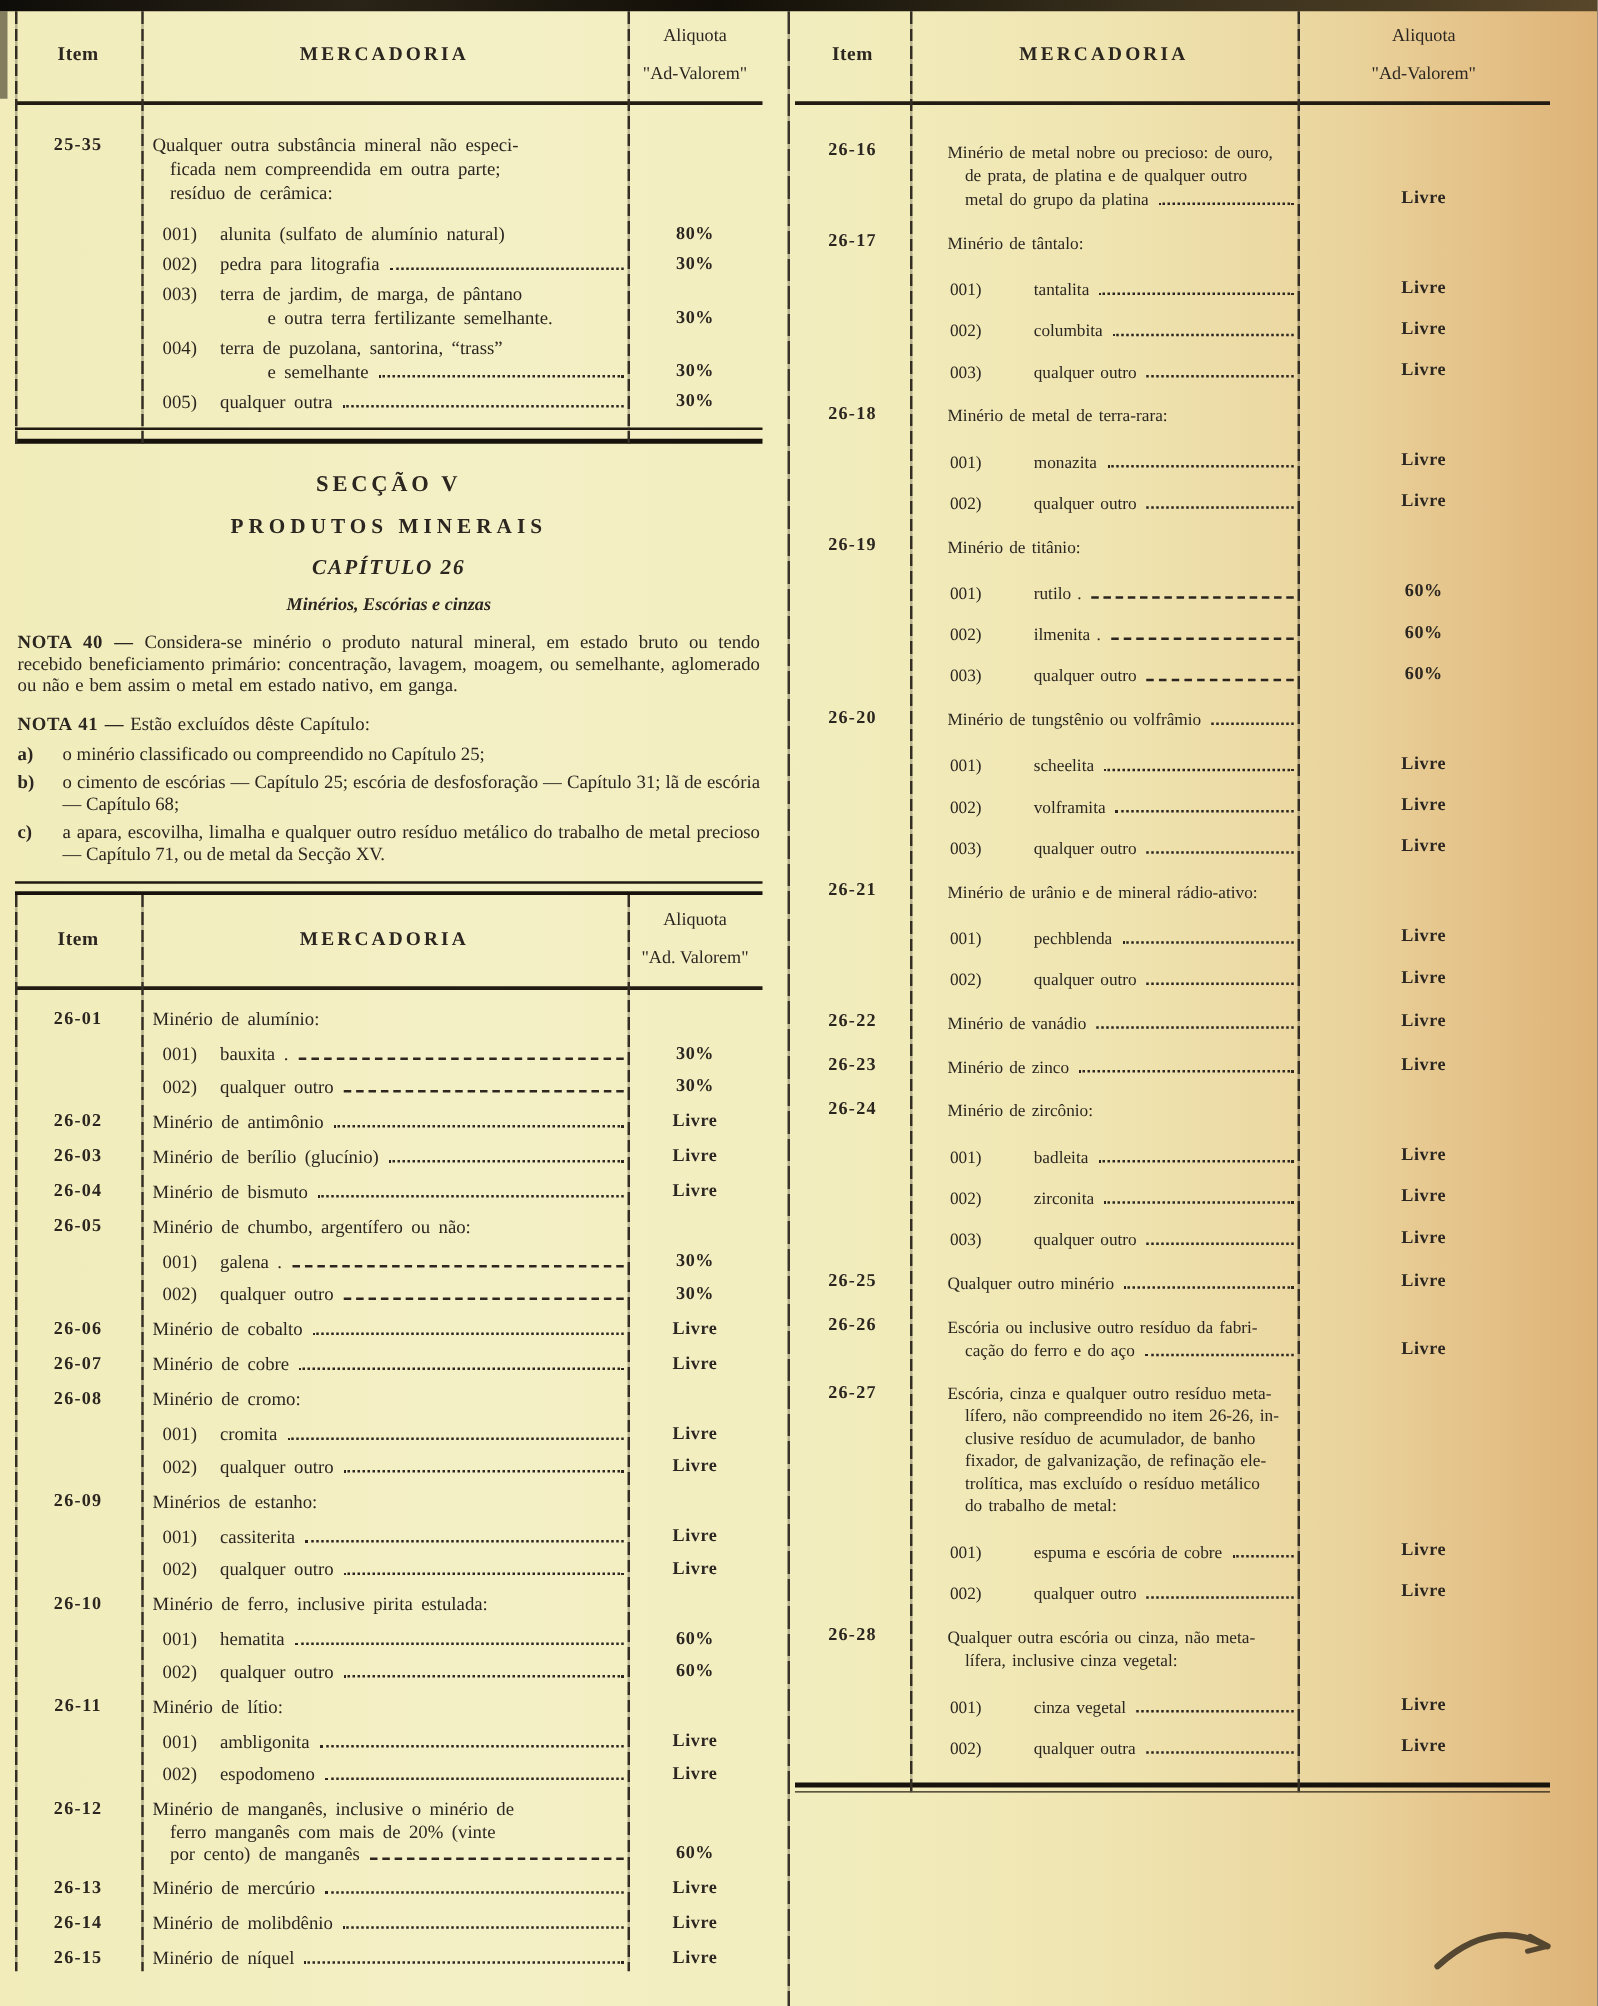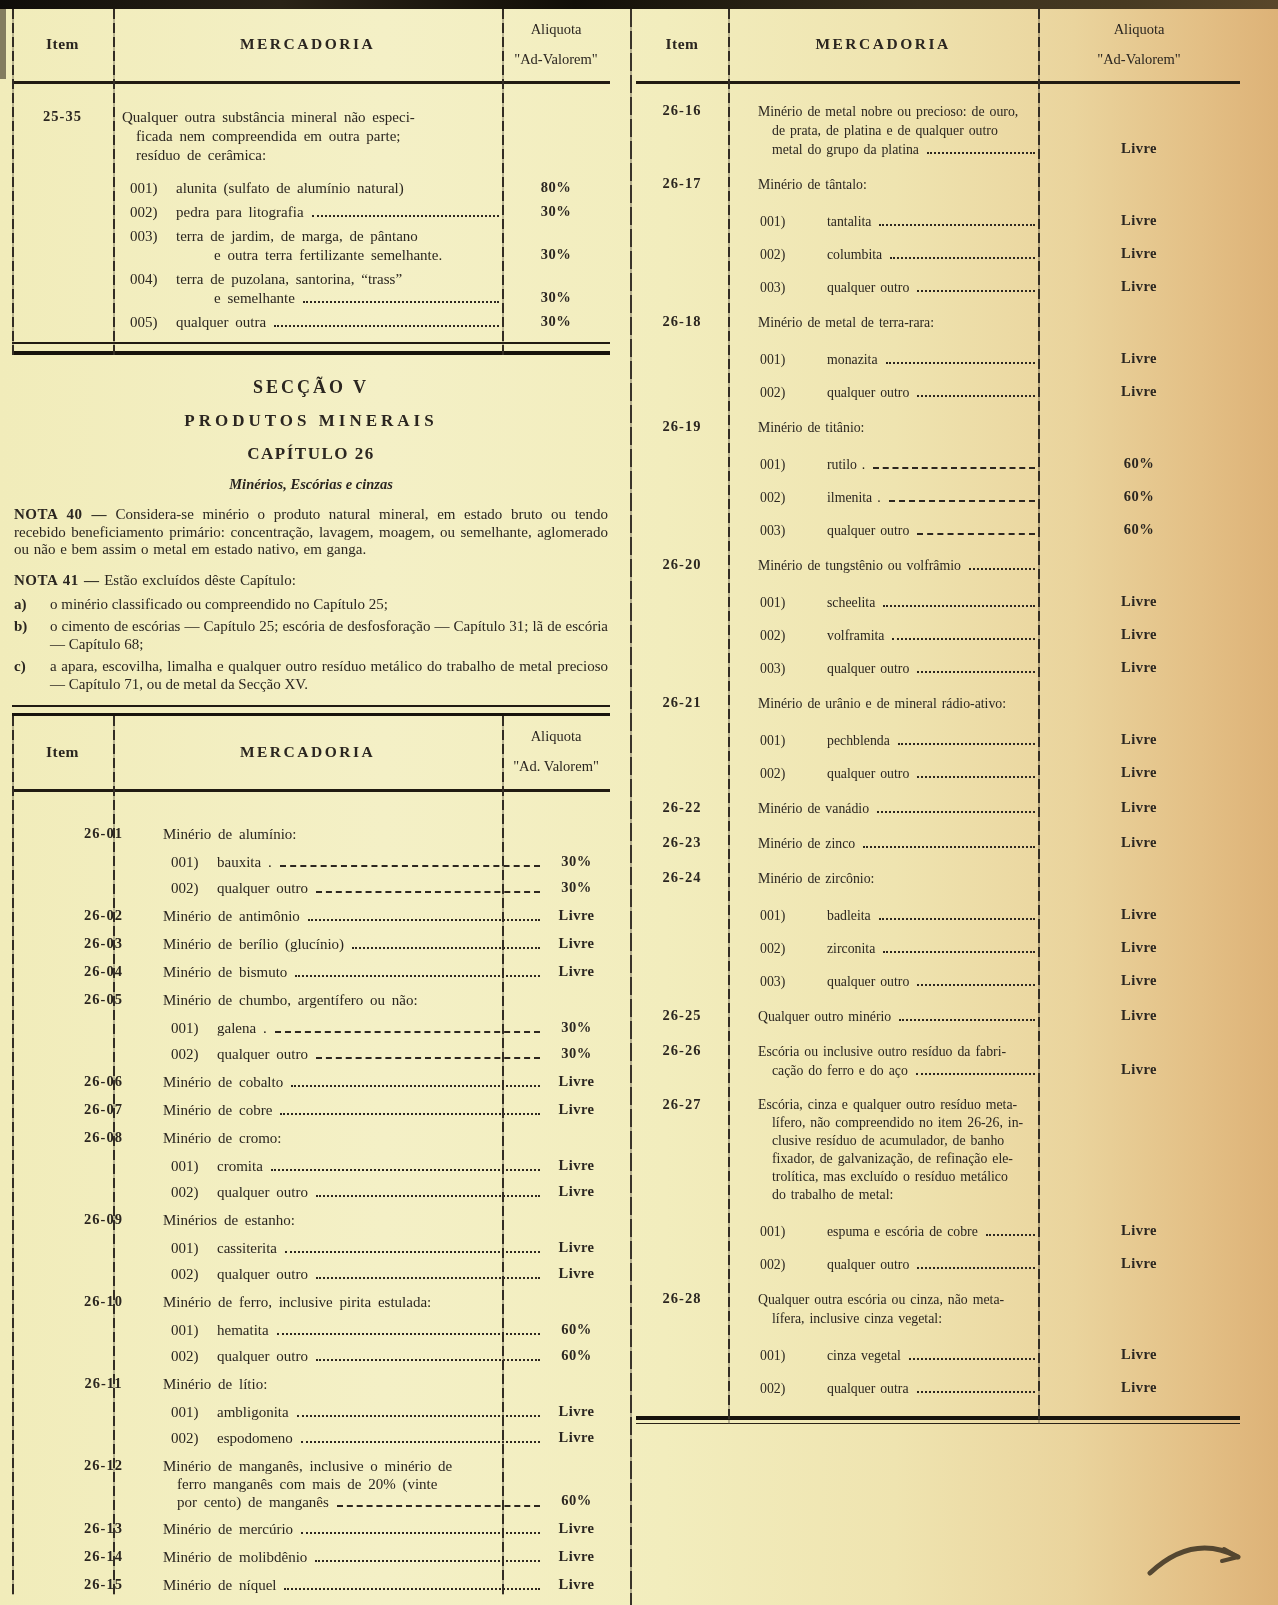--- a/index.html
+++ b/index.html
@@ -53,35 +53,35 @@
 
   .t1 .tbody{padding-top:8px;}
   .t1 .main{margin-top:16px;}
   .t1 .sub{margin-top:5px;}
   .t1 .sub.first{margin-top:14px;}
   .t1close{margin-top:10px;height:7px;border-top:2px solid #211b12;border-bottom:4px solid #17130c;}
 
   .section{padding:14px 2px 0;}
   .sec-title{text-align:center;font-weight:bold;font-size:18px;letter-spacing:3px;margin-top:8px;}
   .sec-produtos{text-align:center;font-weight:bold;font-size:17px;letter-spacing:4px;margin-top:13px;}
-  .sec-capitulo{text-align:center;font-weight:bold;font-size:17px;letter-spacing:1.5px;margin-top:13px;}
+  .sec-capitulo{text-align:center;font-weight:bold;font-style:italic;font-size:17px;letter-spacing:1.5px;margin-top:13px;}
   .sec-sub{text-align:center;font-weight:bold;font-style:italic;font-size:14.5px;margin-top:12px;}
   .nota{font-size:15px;line-height:17.5px;text-align:justify;margin-top:13px;word-spacing:1px;}
   .nota b{letter-spacing:.5px;}
   .excl{display:grid;grid-template-columns:36px 1fr;margin-top:4px;font-size:15px;line-height:18px;text-align:justify;}
   .excl .lt{font-weight:bold;}
 
   .t2top{height:6px;border-top:2px solid #211b12;border-bottom:3px solid #17130c;margin-top:12px;}
-  .t2 .tbody{padding-top:24px;margin-left:41px;}
+  .t2 .tbody{padding-top:6px;}
   .t2 .main{margin-top:9px;}
   .t2 .sub{margin-top:7px;}
   .t2 .sub.first{margin-top:10px;}
   .t2 .cell-desc{line-height:18px;}
 
-  .tr .tbody{padding-top:2px;}
+  .tr .tbody{padding-top:12px;}
   .tr .main{margin-top:16px;}
   .tr .sub{margin-top:14px;}
   .tr .sub.first{margin-top:18px;}
   .rrule{margin-top:18px;height:3px;border-top:4px solid #17130c;border-bottom:1px solid #2b2317;}
 
   .arrow-mark{position:absolute;right:28px;bottom:26px;opacity:.85;}
 </style>
 </head>
 <body>
 

